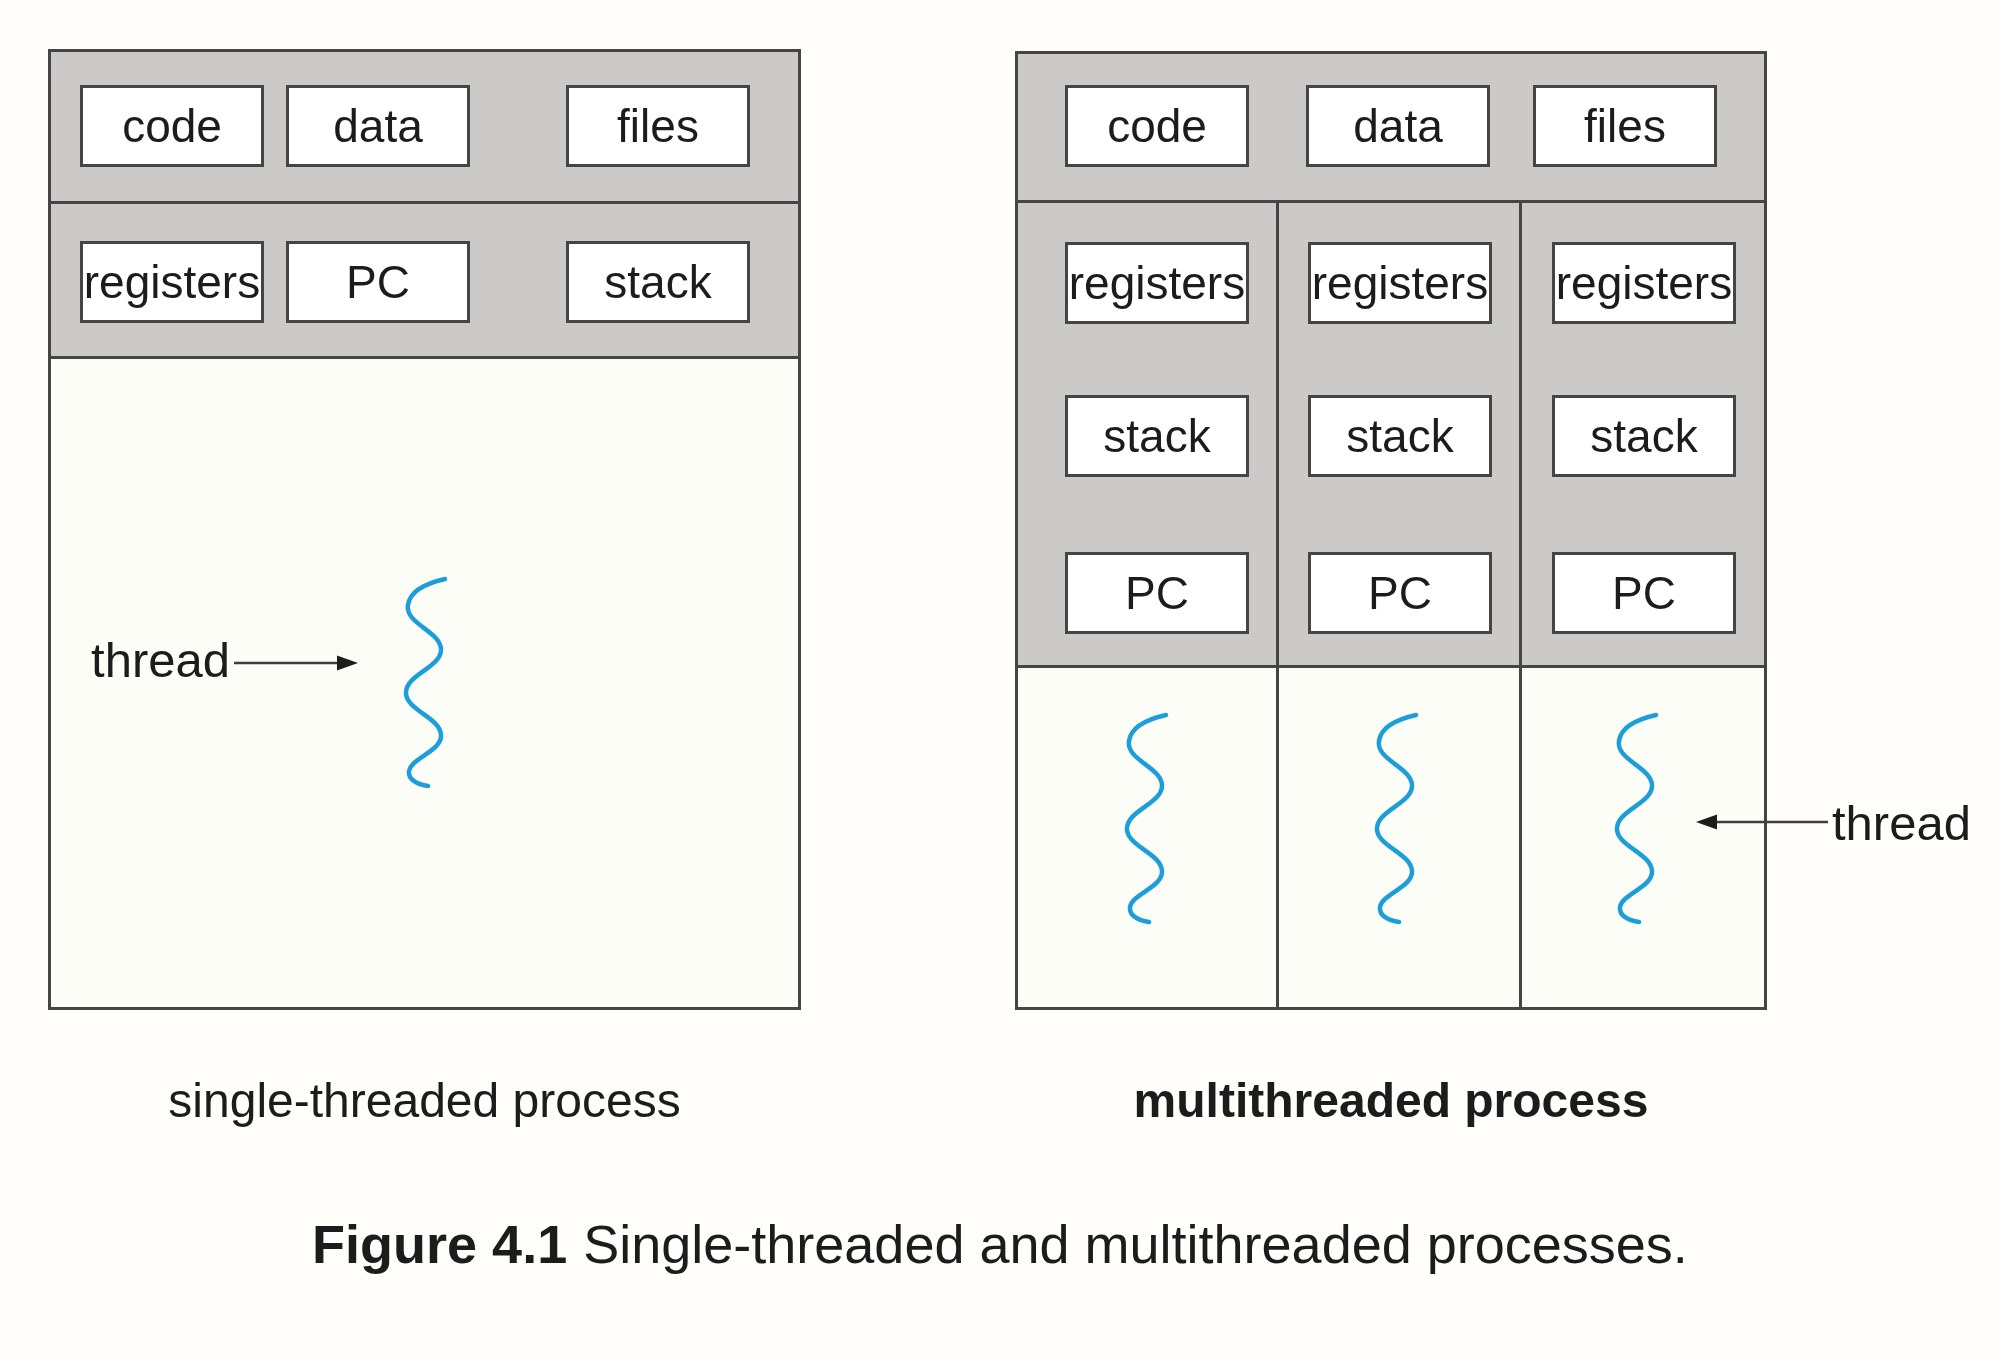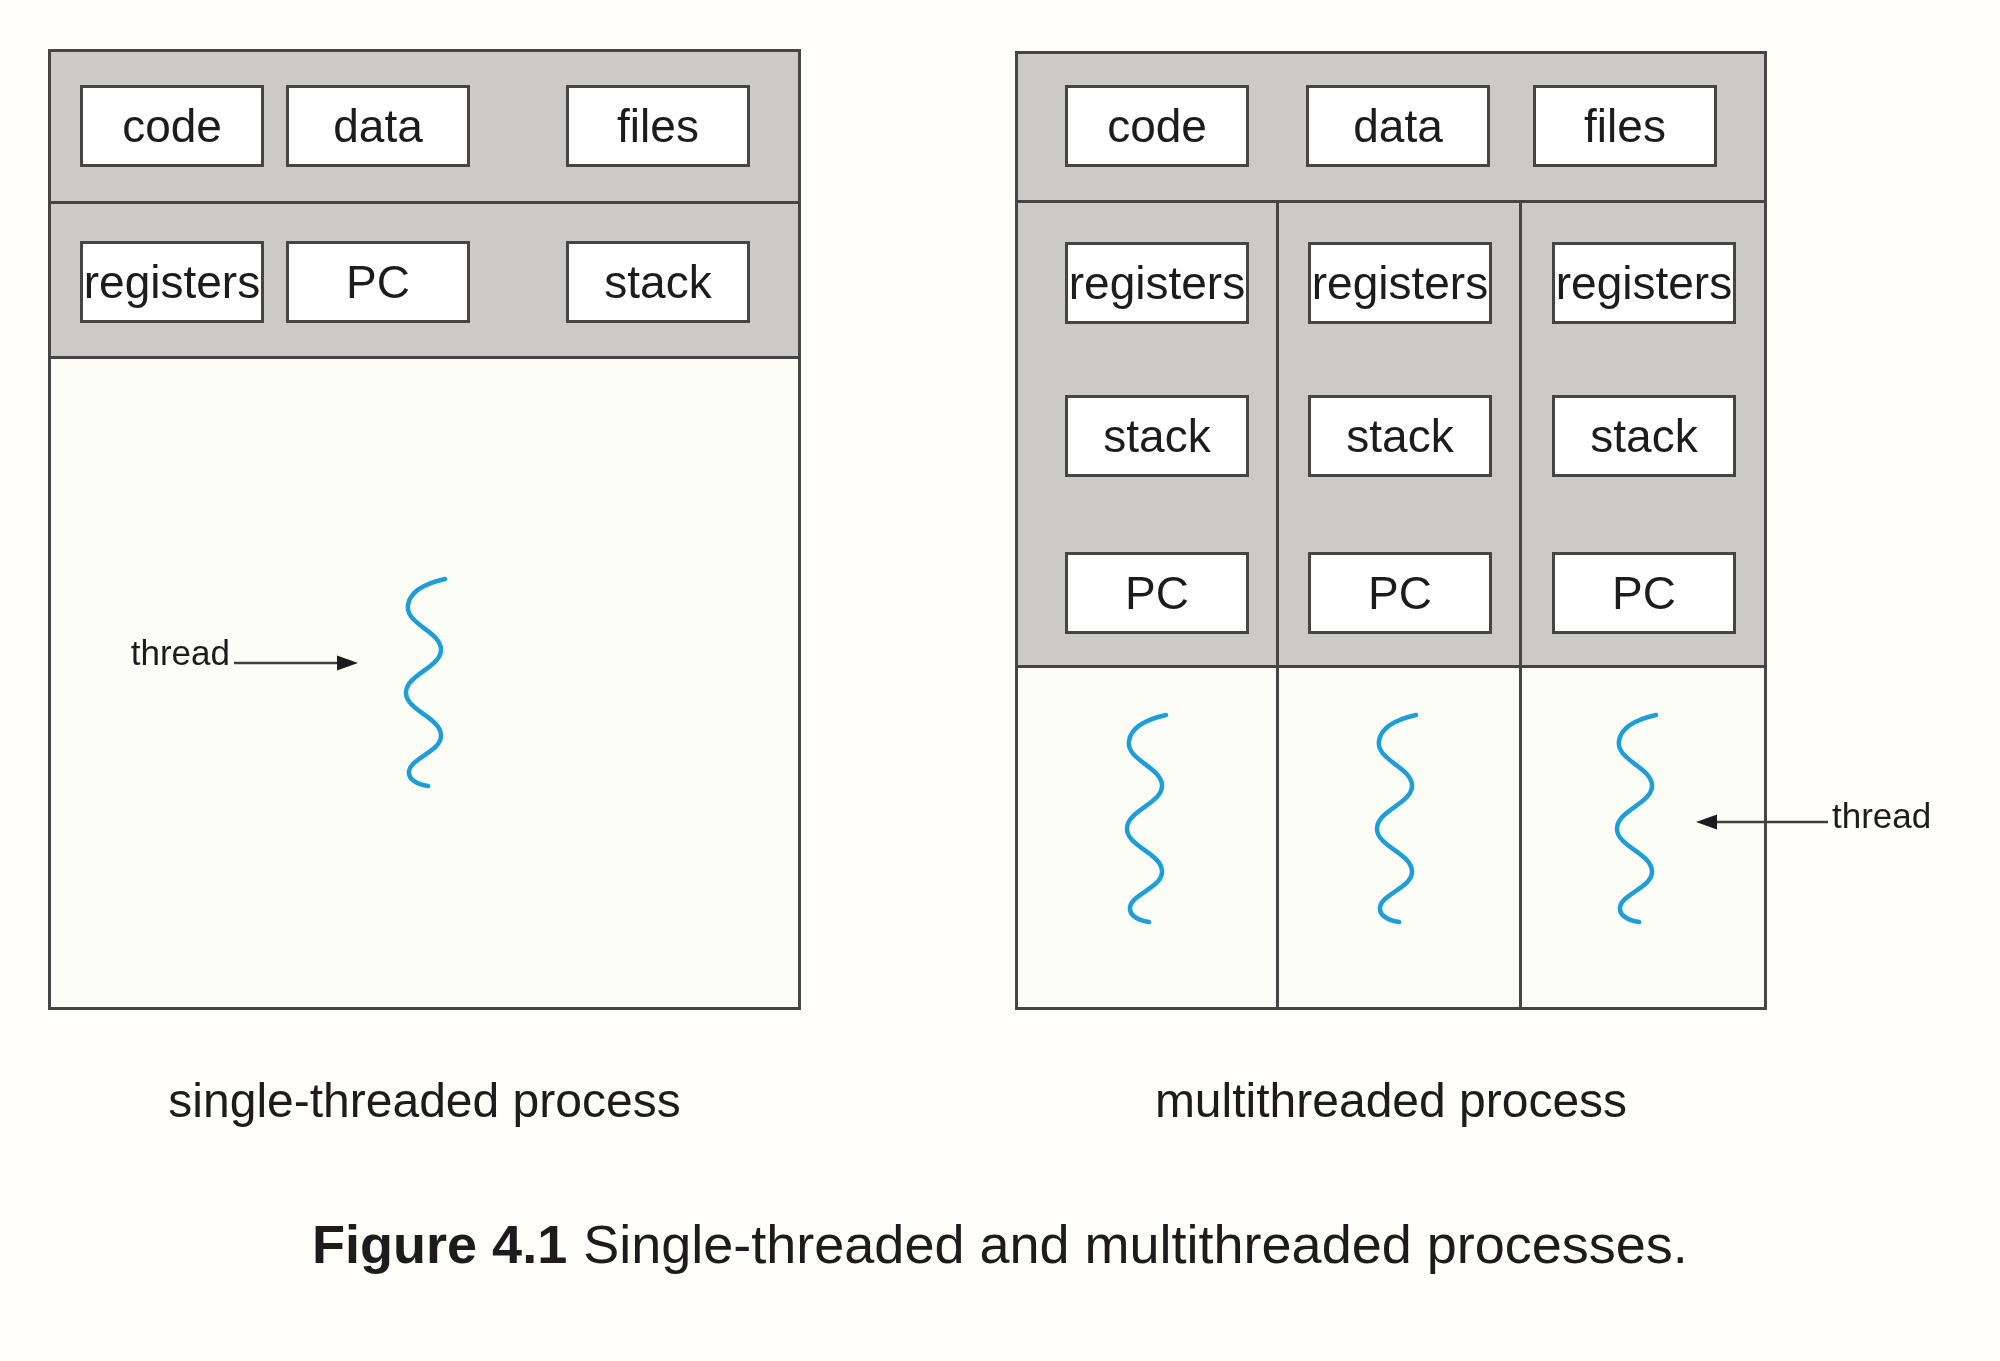--- a/index.html
+++ b/index.html
@@ -52,21 +52,21 @@
     color:var(--text-color);
     white-space:nowrap;
   }
   .col-divider{
     position:absolute;
     width:3px;
     background:var(--box-border);
   }
   .thread-label{
     position:absolute;
-    font-size:35px;
+    font-size:49px;
     line-height:1.1;
     color:var(--text-color);
     white-space:nowrap;
   }
   .diagram-caption{
     position:absolute;
     font-size:48px;
     line-height:1.2;
     text-align:center;
     color:var(--text-color);
@@ -160,20 +160,20 @@
       <path d="M 56 5 C 38 9, 21 17, 19 31 C 16 50, 51 57, 52 75 C 53 93, 18 100, 17 118 C 16 136, 51 143, 52 161 C 53 177, 22 184, 20 197 C 19 206, 28 210, 39 212"></path>
     </svg>
 
     <svg class="abs" style="left:1696px;top:810px;" width="132" height="24" viewBox="0 0 132 24">
       <line class="arrow-line" x1="20" y1="12" x2="132" y2="12"></line>
       <polygon class="arrow-head" points="21,4.5 0,12 21,19.5"></polygon>
     </svg>
 
     <div class="thread-label" style="left:1832px;top:797px;">thread</div>
 
-    <div class="diagram-caption" style="left:1015px;top:1072px;width:752px;">multithreaded process</div>
+    <div class="diagram-caption" style="left:1015px;top:1072px;width:752px;font-weight:bold;">multithreaded process</div>
   </section>
 
   <div class="figure-caption">
     <span class="fig-num">Figure 4.1</span><span>Single-threaded and multithreaded processes.</span>
   </div>
 
 </div>
 
 </body></html>

